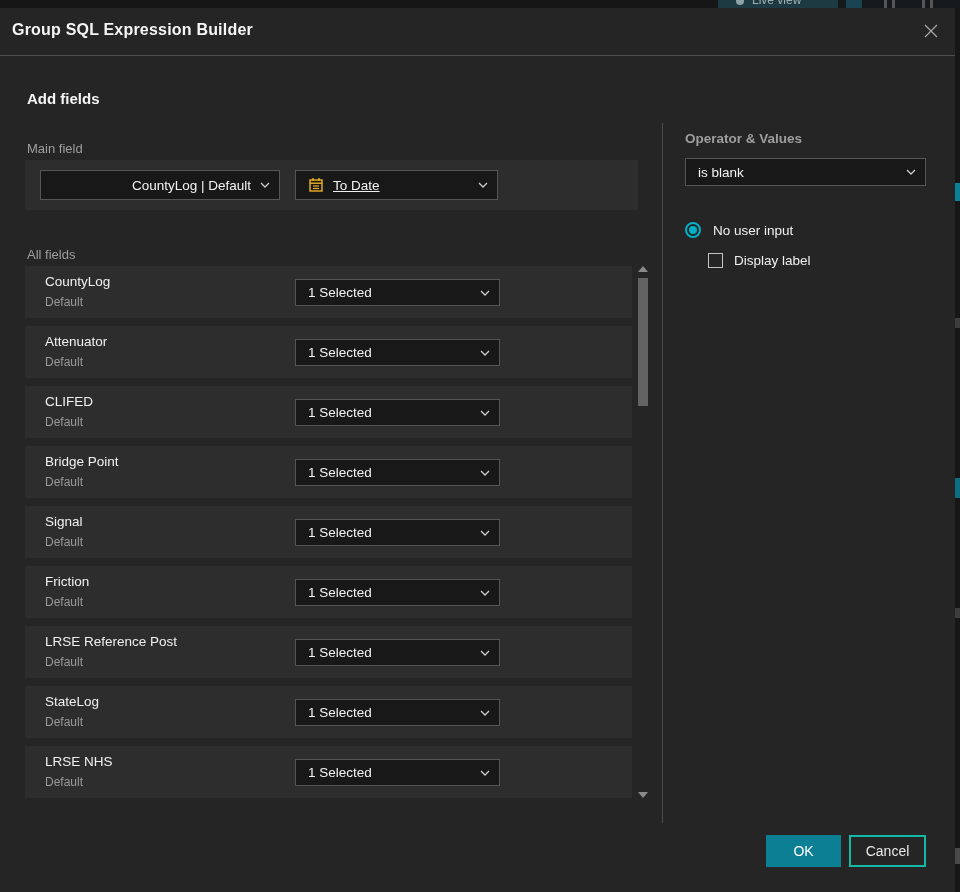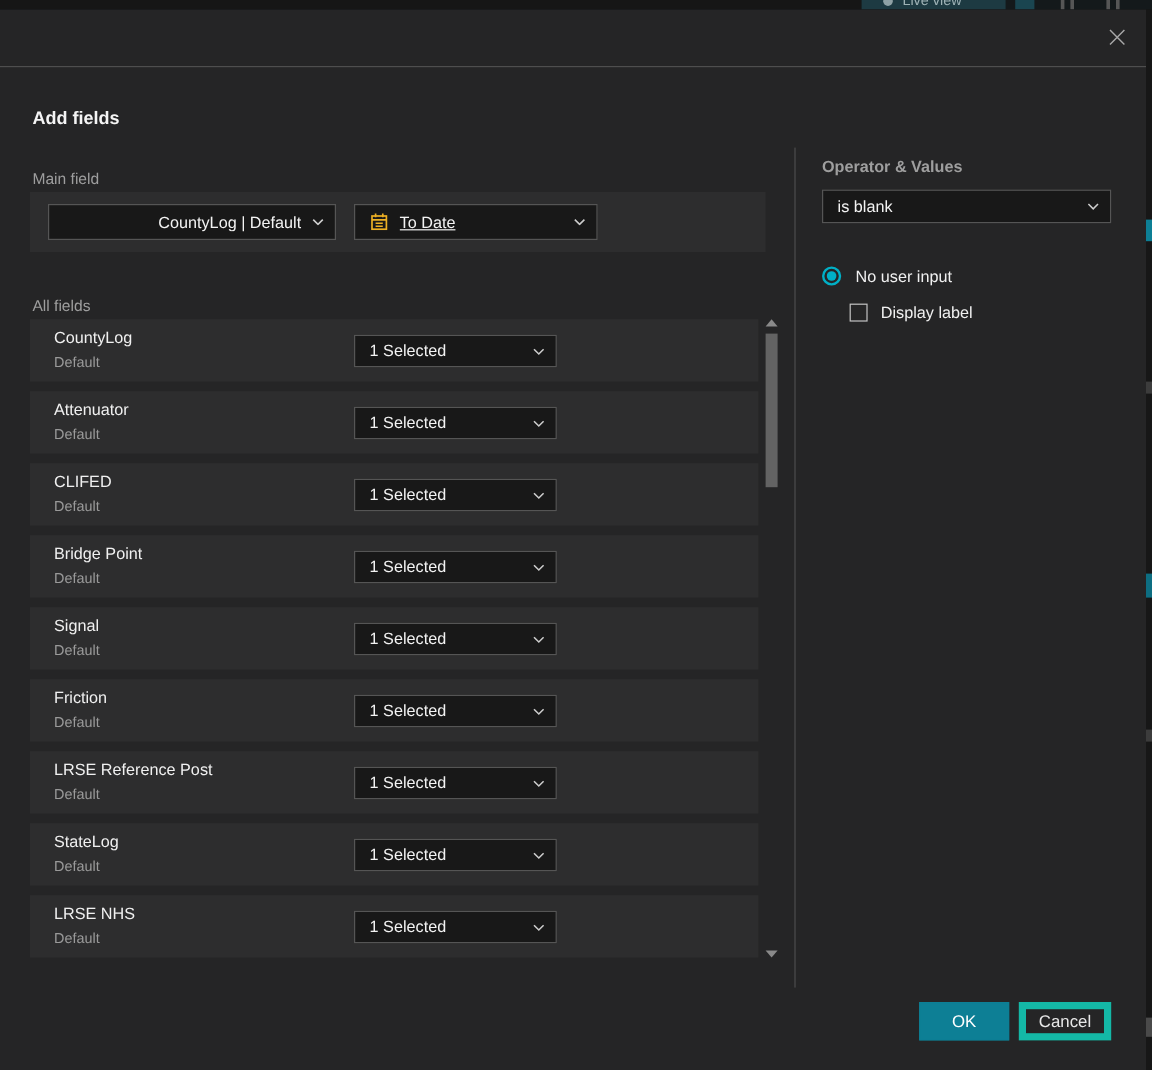--- a/index.html
+++ b/index.html
@@ -46,21 +46,21 @@
   .dd-mainfield { left:15px; top:10px; width:240px; height:30px;justify-content:flex-end; }
   .dd-date { left:270px; top:10px; width:203px; height:30px;text-decoration:underline; }
   .cal-icon { margin-right:9px; flex:0 0 auto; }
 
   
   .fields-list { position:absolute; left:25px; top:258px; width:607px; height:534px; }
   .field-row { position:relative; width:607px; height:52px; background:#2d2d2e;
     margin-bottom:8px; }
   .field-name { position:absolute; left:20px; top:8px; font-size:13.5px; color:#f0f0f0; }
   .field-subtitle { position:absolute; left:20px; top:29px; font-size:12px; color:#9a9a9a; }
-  .row-dropdown { left:270px; top:13px; width:169px; height:27px; }
+  .row-dropdown { left:270px; top:13px; width:205px; height:27px; }
 
   
   .scrollbar { position:absolute; left:638px; top:256px; width:10px; height:536px; }
   .scroll-arrow { position:absolute; left:0; width:0; height:0;
     border-left:5px solid transparent; border-right:5px solid transparent; }
   .scroll-up { top:2px; border-bottom:6px solid #8a8a8a; }
   .scroll-down { bottom:2px; border-top:6px solid #8a8a8a; }
   .scroll-thumb { position:absolute; left:0; top:14px; width:10px; height:128px;
     background:#636363; }
 
@@ -86,21 +86,21 @@
     background:transparent; flex:0 0 auto; }
   .checkbox-label { margin-left:11px; font-size:13.5px; color:#f0f0f0; }
 
   
   .btn { position:absolute; top:827px; height:32px; font-size:14px; cursor:pointer;
     display:flex; align-items:center; justify-content:center;
     font-family:"Liberation Sans","DejaVu Sans",sans-serif; }
   .btn-ok { left:766px; width:75px; background:var(--btn-teal,#0d7f95);
     color:#ffffff; border:1px solid var(--btn-teal,#0d7f95); }
   .btn-cancel { left:849px; width:77px; background:transparent; color:#e8e8e8;
-    border:6px solid #14b8a6; }
+    border:2px solid #14b8a6; }
 </style>
 </head>
 <body>
 
 <div class="app-top-strip">
   <div class="strip-block" style="left:0;width:718px;background:#161616;"></div>
   <div class="live-view-tab">
     <span class="live-view-dot"></span>
     <span class="live-view-text">Live view</span>
   </div>
@@ -115,20 +115,21 @@
   <div class="edge-block" style="top:175px;height:18px;background:#0d7f95;"></div>
   <div class="edge-block" style="top:310px;height:10px;background:#3c3c3c;"></div>
   <div class="edge-block" style="top:470px;height:20px;background:#0d6e82;"></div>
   <div class="edge-block" style="top:600px;height:10px;background:#3c3c3c;"></div>
   <div class="edge-block" style="top:840px;height:16px;background:#4a4a4a;"></div>
 </div>
 
 <div class="dialog">
 
   <div class="dialog-header">
+    <span class="dialog-title">Group SQL Expression Builder</span>
     <span class="close-btn">
       <svg width="16" height="16" viewBox="0 0 16 16">
         <path d="M2 2 L14 14 M14 2 L2 14" stroke="#a8a8a8" stroke-width="1.2" fill="none"></path>
       </svg>
     </span>
   </div>
 
   <div class="section-heading">Add fields</div>
 
   <div class="sub-label" style="left:27px; top:133px;">Main field</div>

